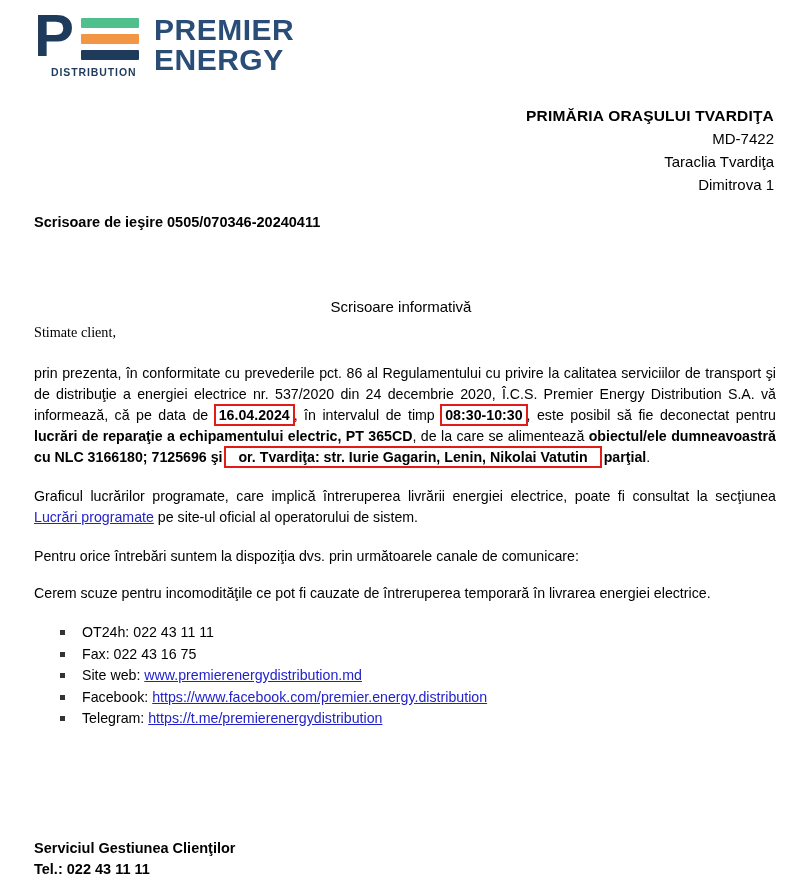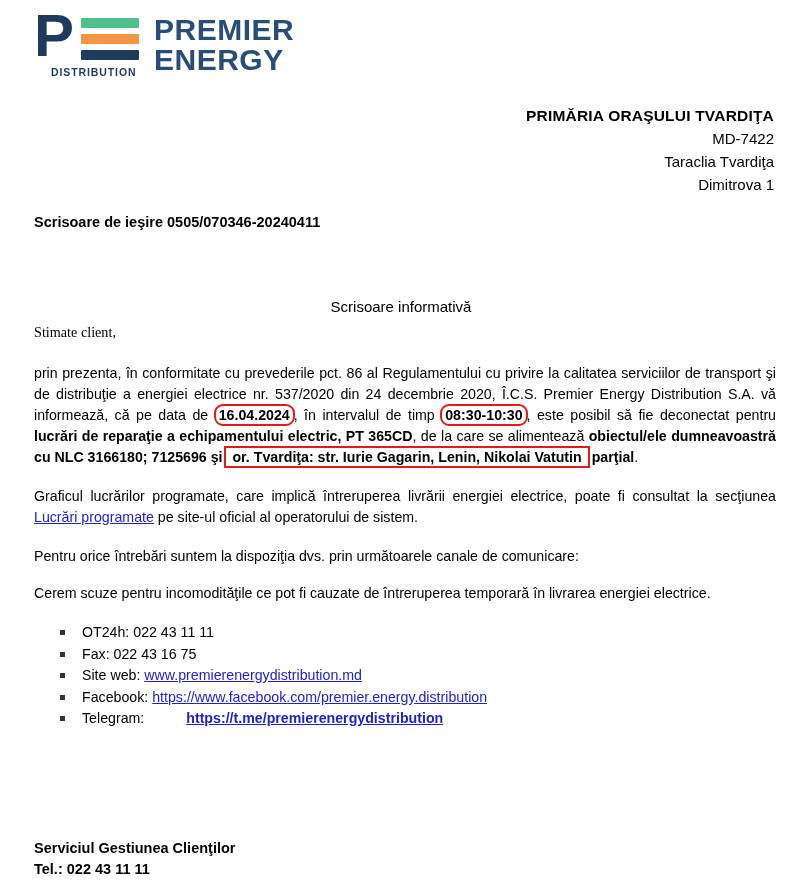--- a/index.html
+++ b/index.html
@@ -128,33 +128,32 @@
   p.para.tight { margin-bottom: 16px; }
   b { font-weight: bold; }
 
   .hl {
     position: relative;
     font-weight: bold;
     outline: 2px solid #e01b18;
     padding: 1px 3px;
     margin: 0 1px;
     white-space: nowrap;
-    border-radius: 7px;
   }
   .hl-streets {
     outline: 2px solid #e01b18;
     font-weight: bold;
-    padding: 1px 6px;
+    padding: 1px 12px;
   }
 
   a.doc-link {
     color: #2222cc;
     text-decoration: underline;
   }
-  a.doc-link.bold { font-weight: bold; margin-left: 38px; }
+  a.doc-link.bold { font-weight: normal; }
 
   
   ul.contacts {
     list-style: none;
     margin: 4px 0 0 0;
     padding: 0 0 0 26px;
     font-size: 14.2px;
     line-height: 20.5px;
   }
   ul.contacts li {

